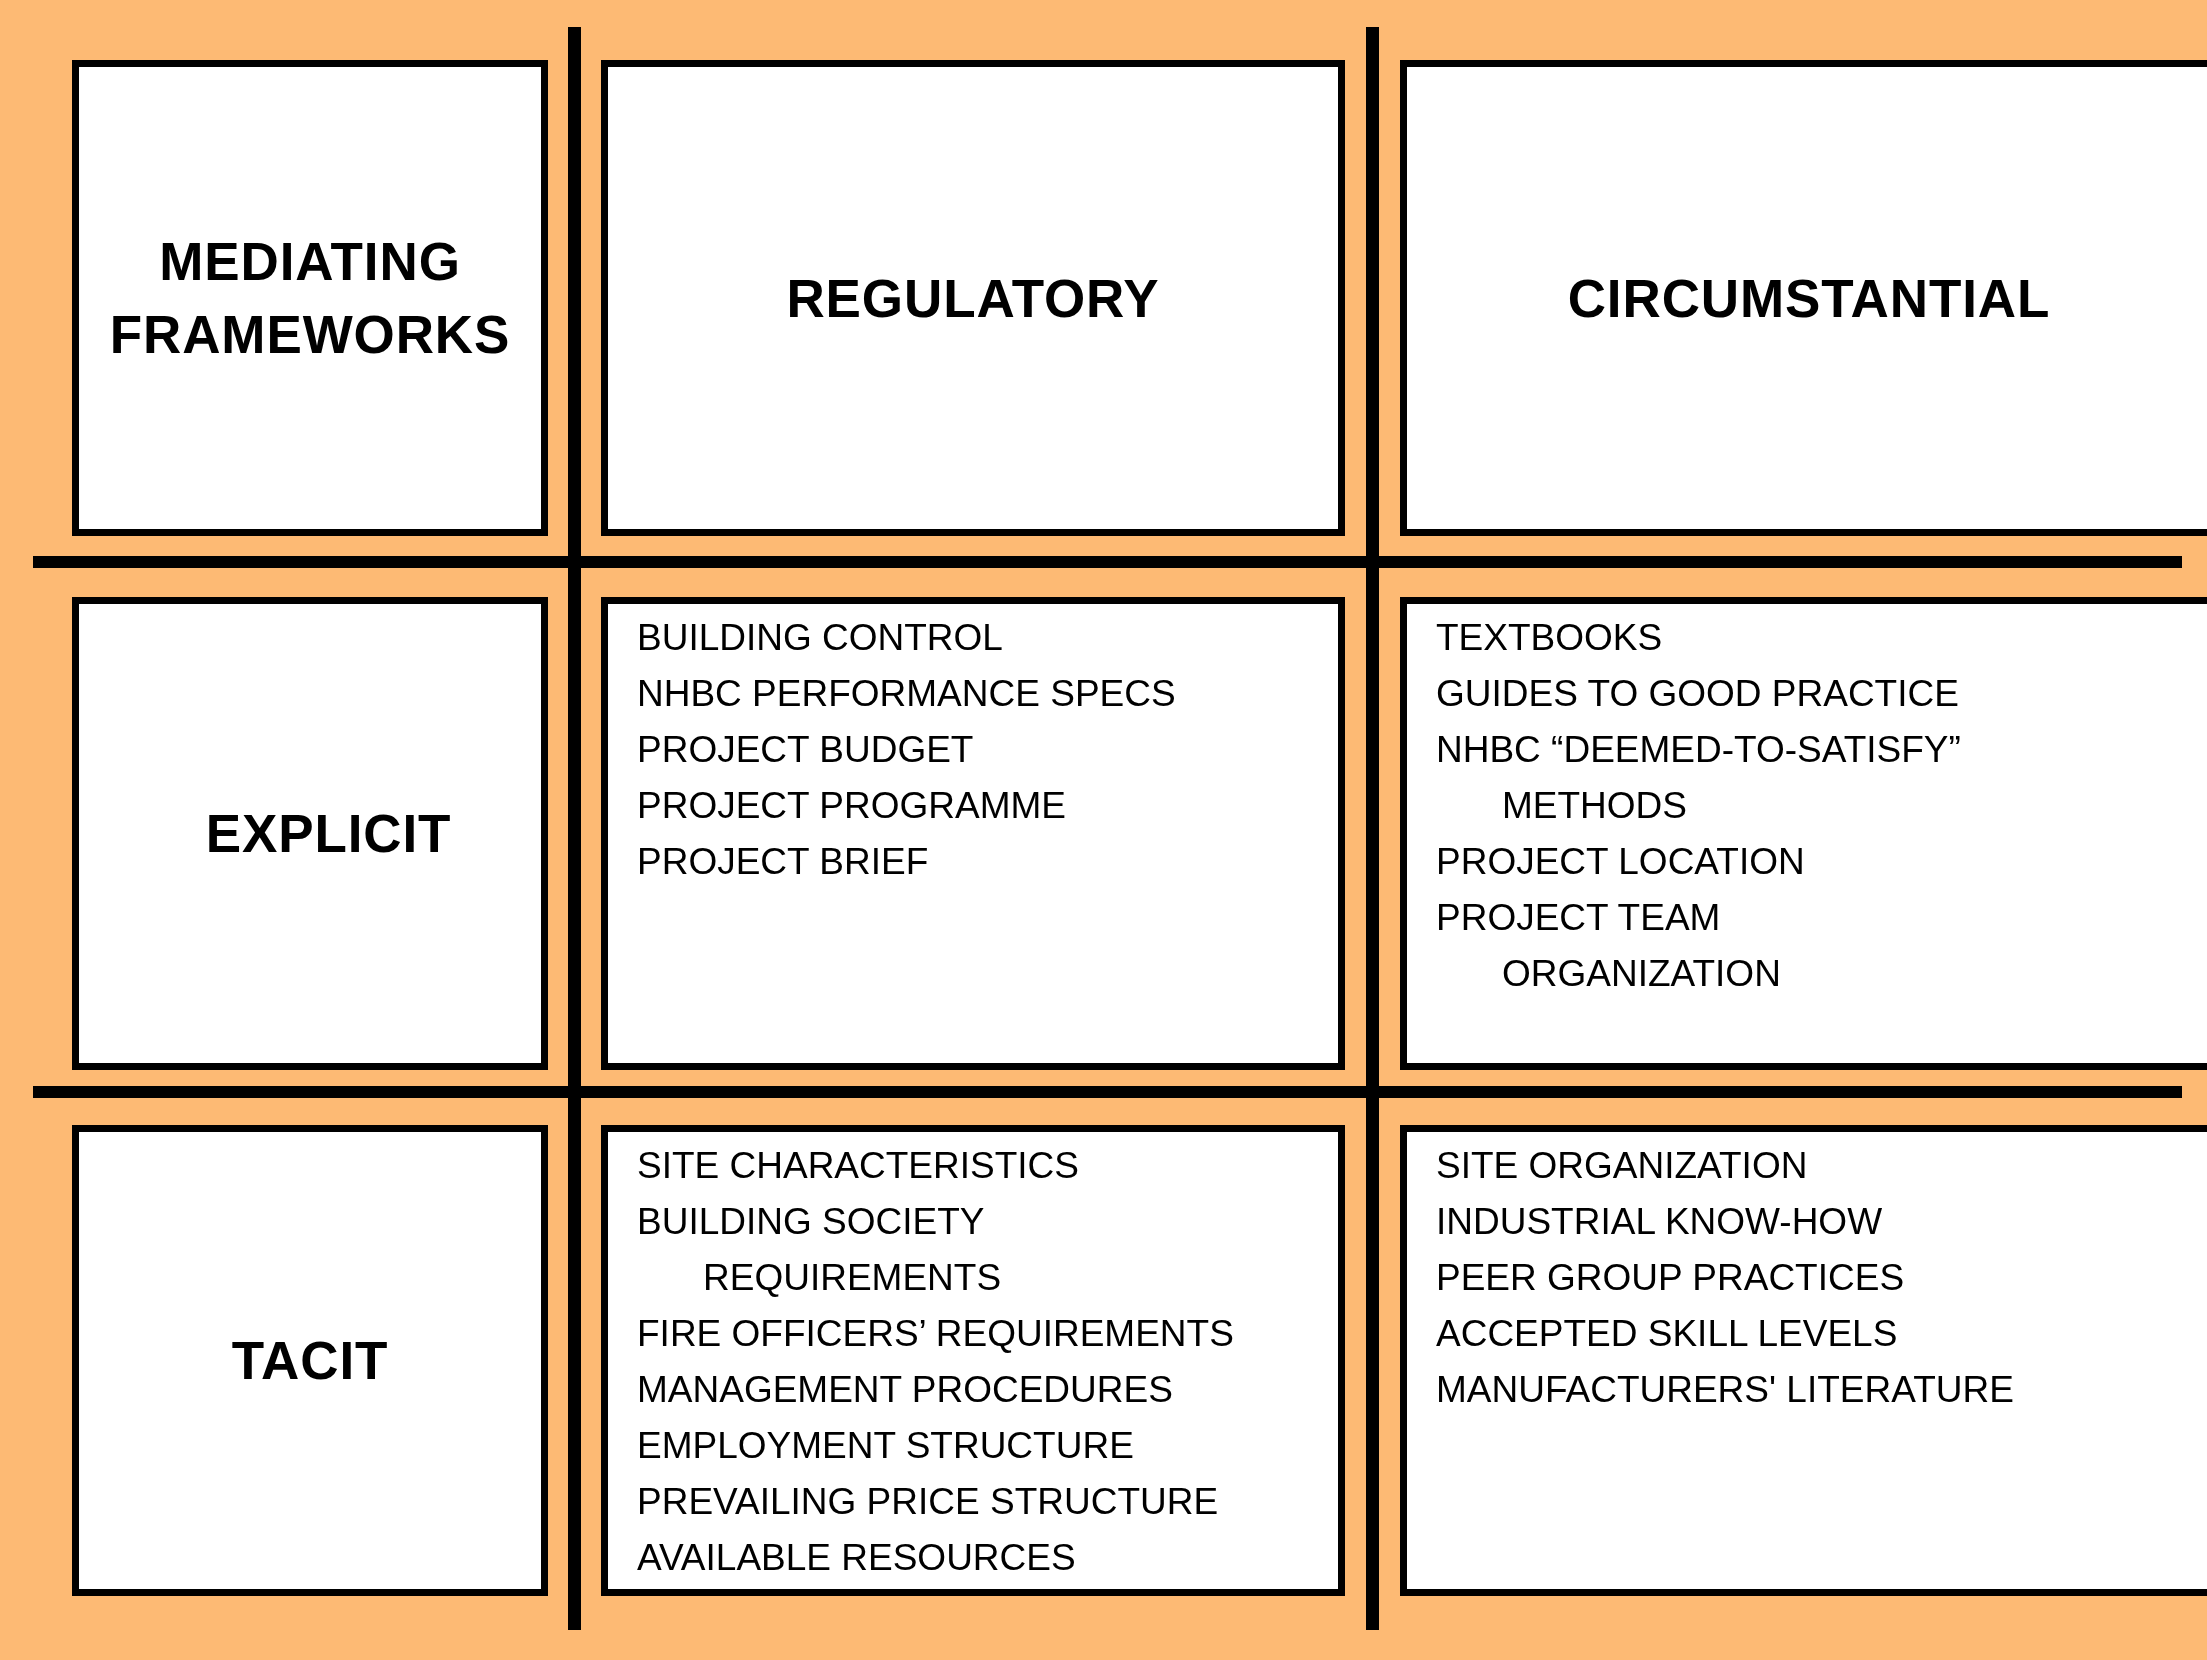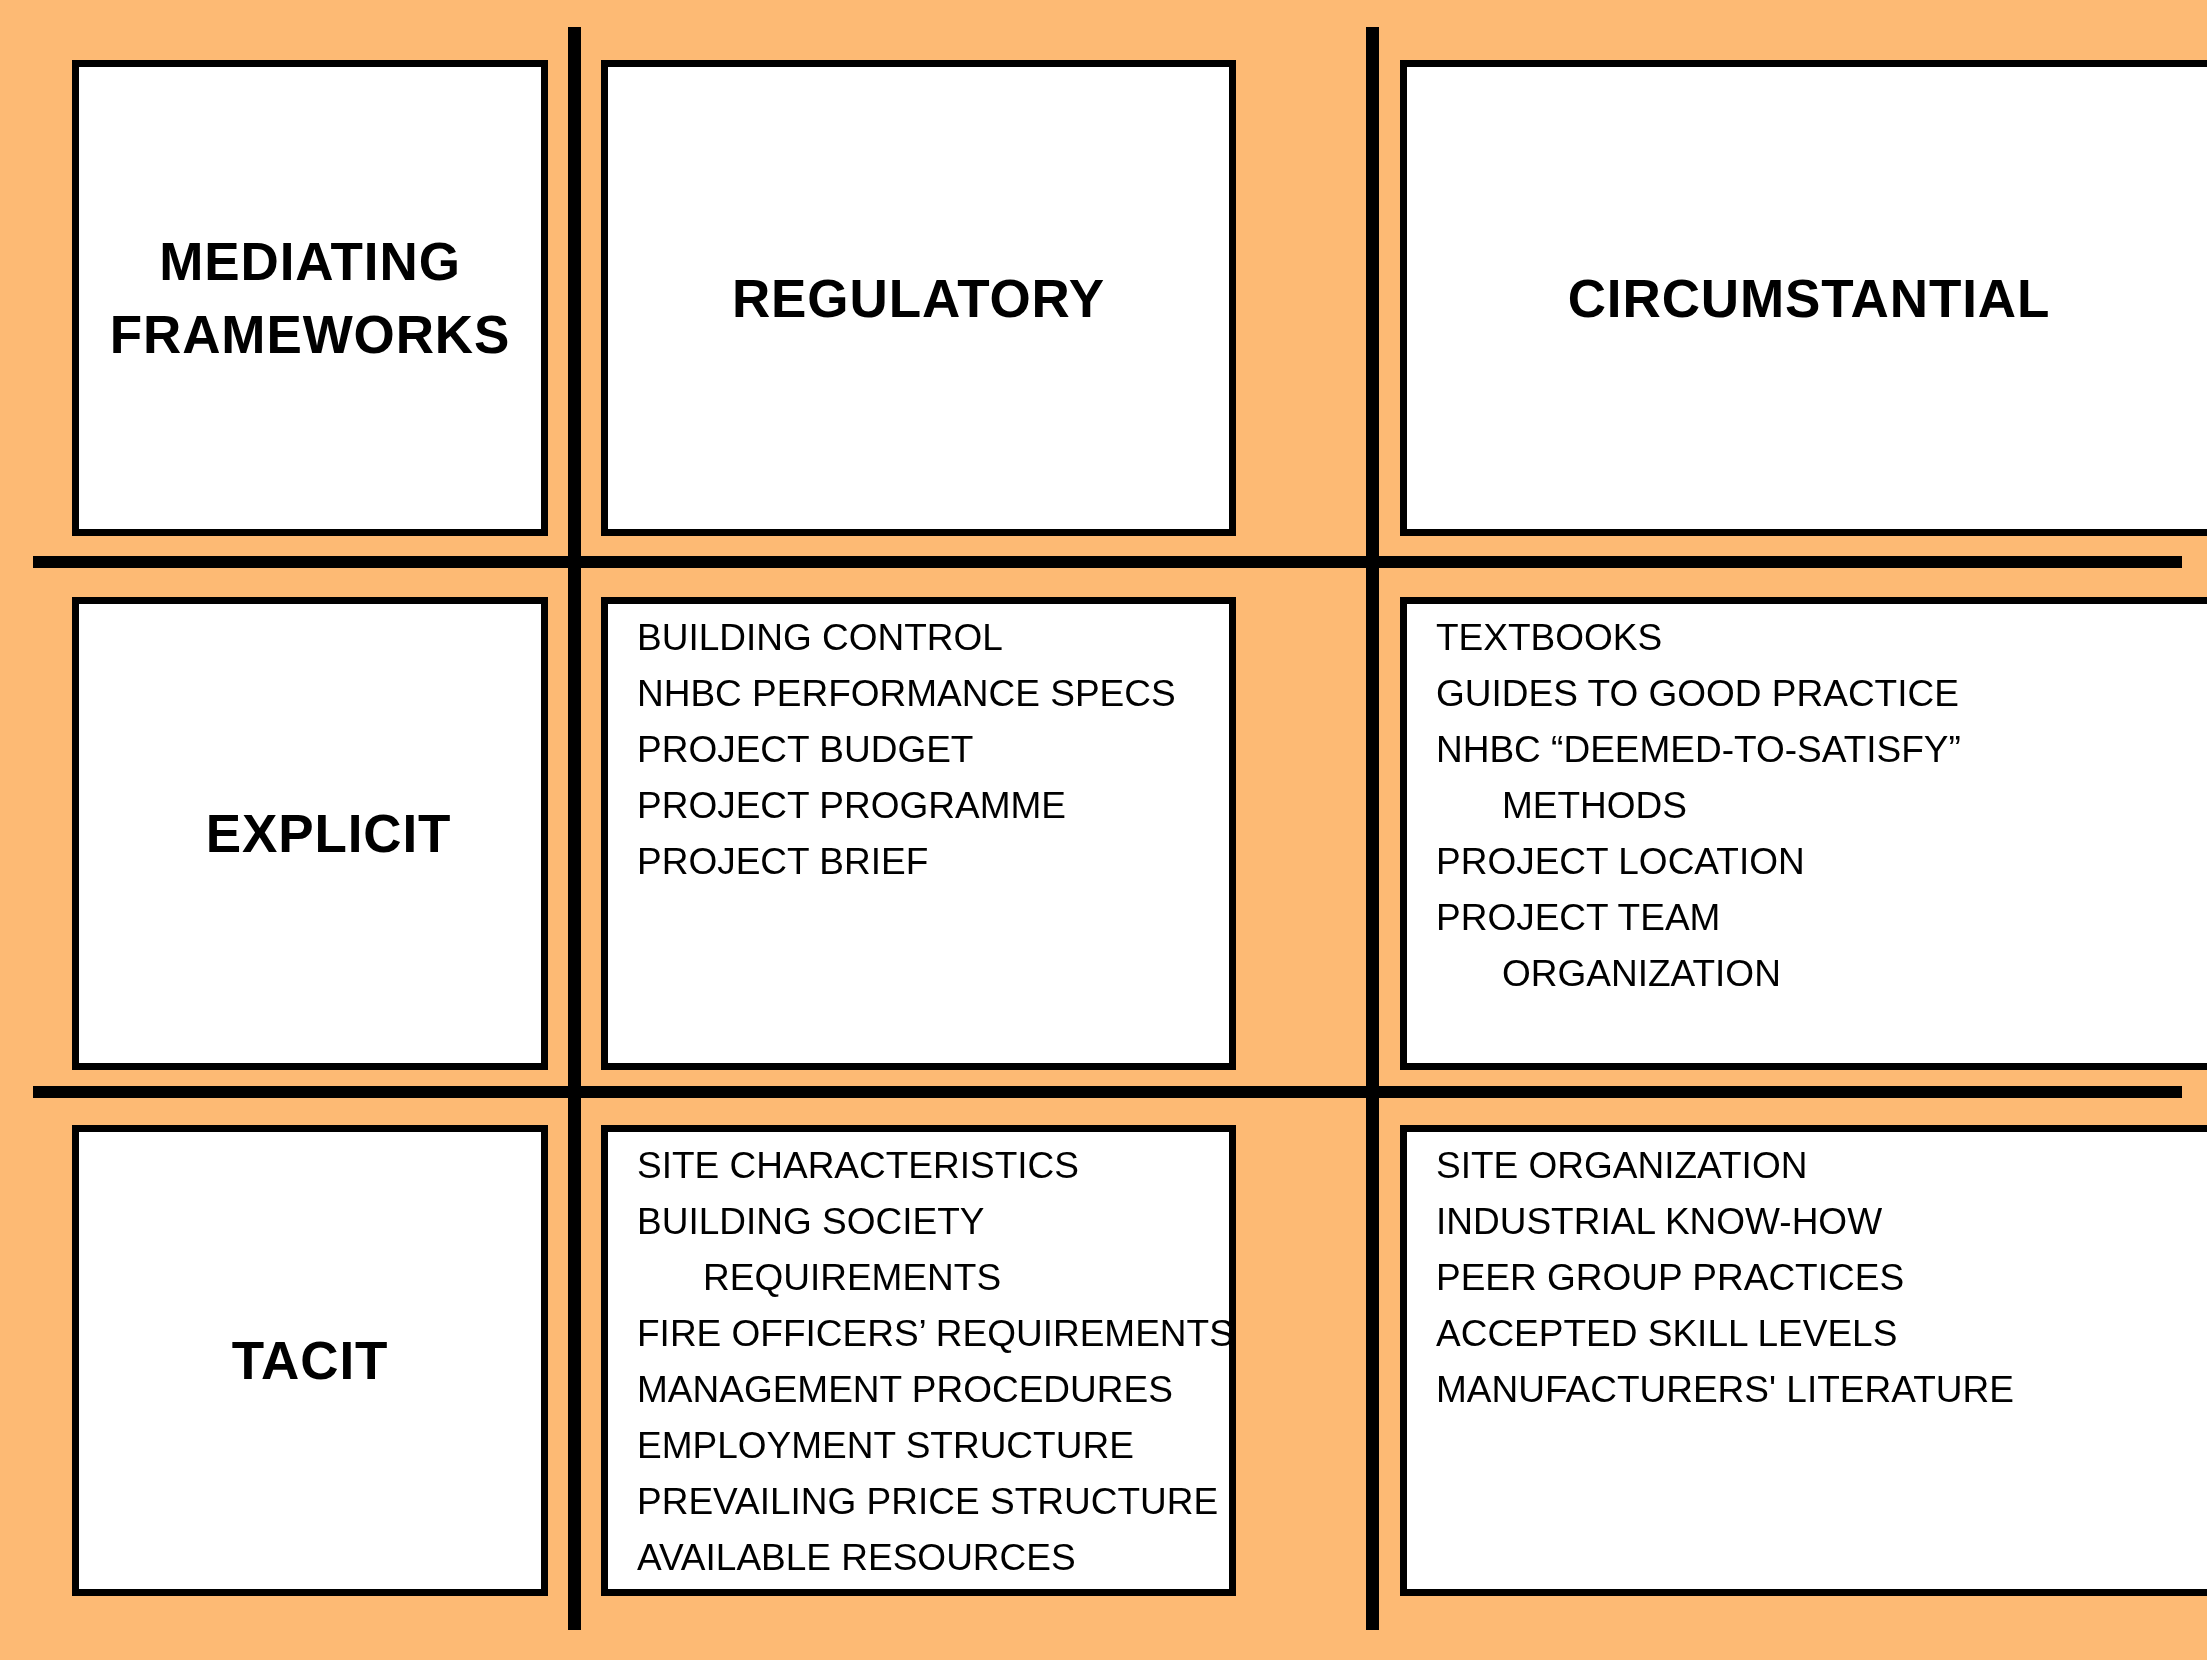--- a/index.html
+++ b/index.html
@@ -37,21 +37,21 @@
   .h2 { top: 1086px; }
 
   
   .box {
     position: absolute;
     box-sizing: border-box;
     border: 7.3px solid #000000;
     background: #ffffff;
   }
   .c1 { left: 72px;   width: 476px; }
-  .c2 { left: 601px;  width: 635px; }
+  .c2 { left: 601px;  width: 744px; }
   .c3 { left: 1400px; width: 818px; }
   .r1 { top: 60px;    height: 476px; }
   .r2 { top: 597px;   height: 473px; padding-left: 37px; }
   .r3 { top: 1125px;  height: 471px; }
 
   .header {
     display: flex;
     align-items: center;
     justify-content: center;
     text-align: center;

